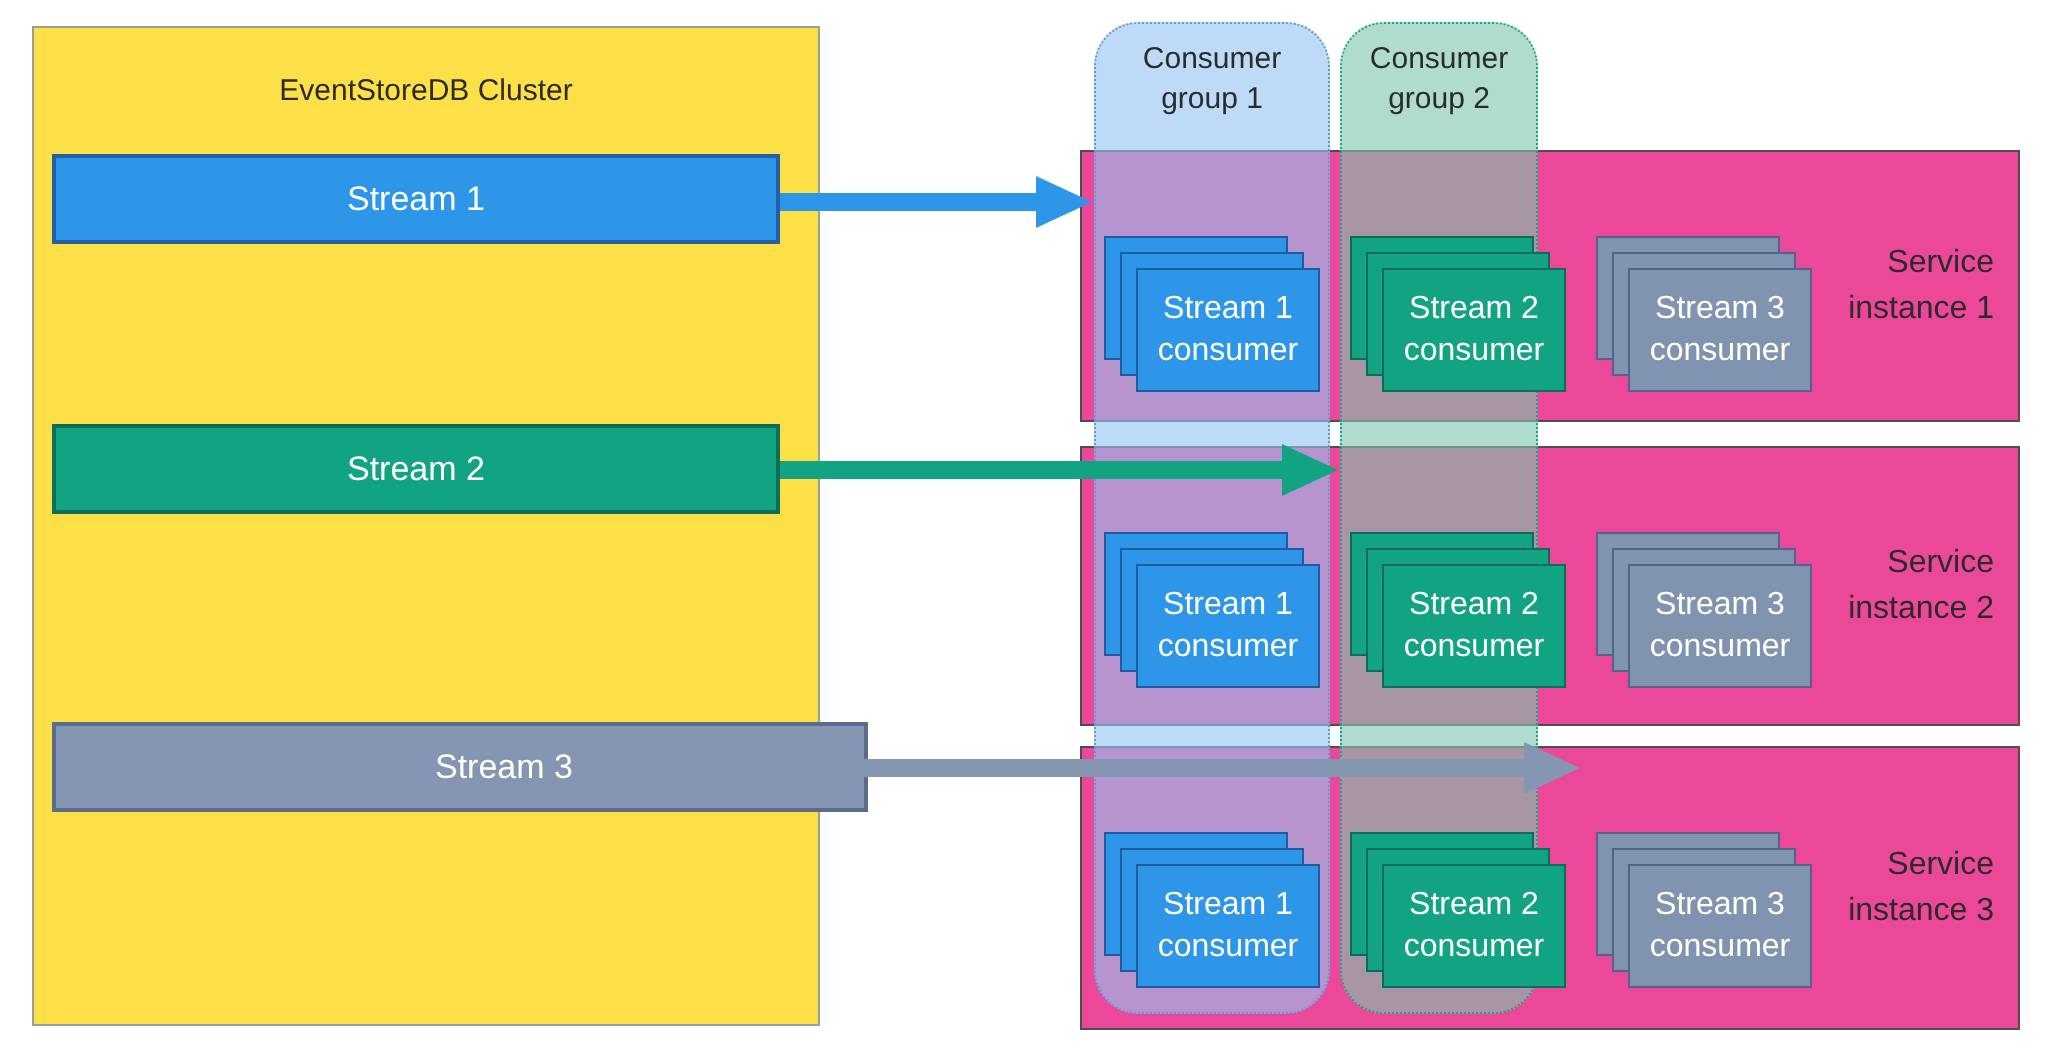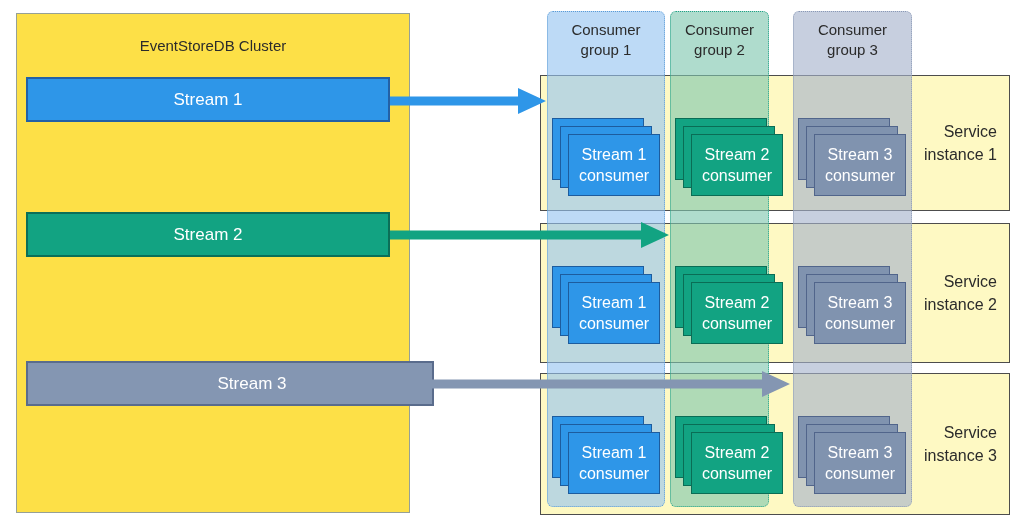--- a/index.html
+++ b/index.html
@@ -11,29 +11,29 @@
   .cluster{position:absolute;left:16px;top:13px;width:392px;height:498px;
     background:#fde047;border:1px solid #96a096;z-index:1;}
   .cluster-title{position:absolute;top:23px;left:0;width:100%;text-align:center;
     font-size:15px;color:#2b2b2b;}
   .stream-bar{position:absolute;left:9px;width:360px;height:41px;border:2px solid;
     display:flex;align-items:center;justify-content:center;color:#ffffff;font-size:17px;}
   .sb1{top:63px;background:#2e96e8;border-color:#2361a6;}
   .sb2{top:198px;background:#12a382;border-color:#0b6f58;}
   .sb3{top:347px;background:#8496b2;border-color:#5a6c8c;padding-left:44px;}
   
-  .service-row{position:absolute;left:540px;width:468px;background:#fef9c3;
+  .service-row{position:absolute;left:540px;width:468px;background:#ec4899;
     border:1px solid #4d4d4d;z-index:1;}
   .sr1{top:75px;height:134px;}
   .sr2{top:223px;height:138px;}
   .sr3{top:373px;height:140px;}
   .service-label{position:absolute;right:12px;top:50%;transform:translateY(-50%);
     width:108px;text-align:right;font-size:16px;line-height:23px;color:#2b2b2b;}
   
-  .group-col{position:absolute;top:11px;height:496px;border-radius:6px;
+  .group-col{position:absolute;top:11px;height:496px;border-radius:22px;
     border:1px dotted;z-index:2;box-sizing:border-box;}
   .gc1{left:547px;width:118px;background:rgba(148,196,240,0.62);border-color:#5b9bd5;}
   .gc2{left:670px;width:99px;background:rgba(126,199,174,0.62);border-color:#1fa186;}
   .gc3{left:793px;width:119px;background:rgba(165,178,203,0.62);border-color:#8a99b5;}
   .group-header{margin:8px auto 0;width:92px;text-align:center;font-size:15px;
     line-height:20px;color:#2b2b2b;}
   
   .stack{position:absolute;width:110px;height:80px;z-index:3;}
   .cx1{left:552px;} .cx2{left:675px;} .cx3{left:798px;}
   .ry1{top:118px;} .ry2{top:266px;} .ry3{top:416px;}
@@ -75,23 +75,20 @@
   </div>
   <div class="service-row sr3">
     <div class="service-label">Service instance 3</div>
   </div>
 
   <div class="group-col gc1">
     <div class="group-header">Consumer group 1</div>
   </div>
   <div class="group-col gc2">
     <div class="group-header">Consumer group 2</div>
-  </div>
-  <div class="group-col gc3">
-    <div class="group-header">Consumer group 3</div>
   </div>
 
   <div class="stack s1 cx1 ry1">
     <div class="card back"></div>
     <div class="card mid"></div>
     <div class="card front">Stream 1 consumer</div>
   </div>
   <div class="stack s2 cx2 ry1">
     <div class="card back"></div>
     <div class="card mid"></div>

